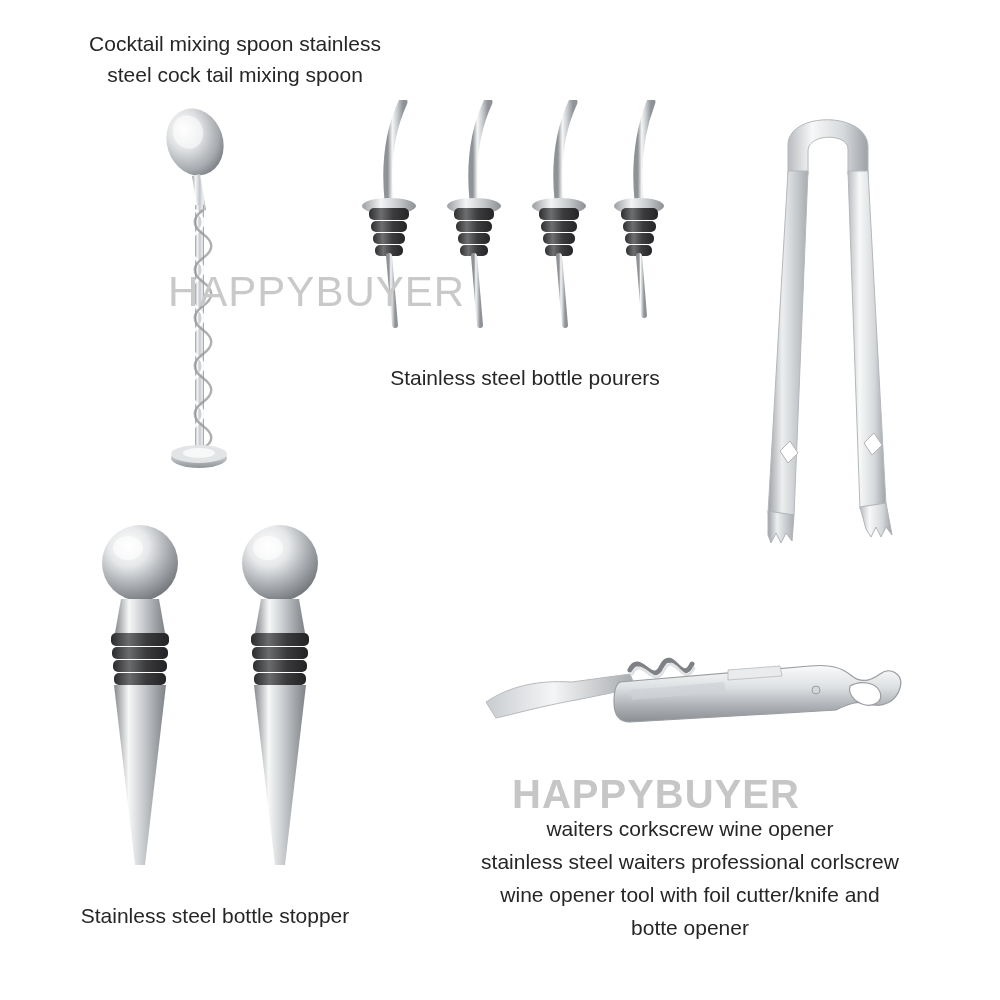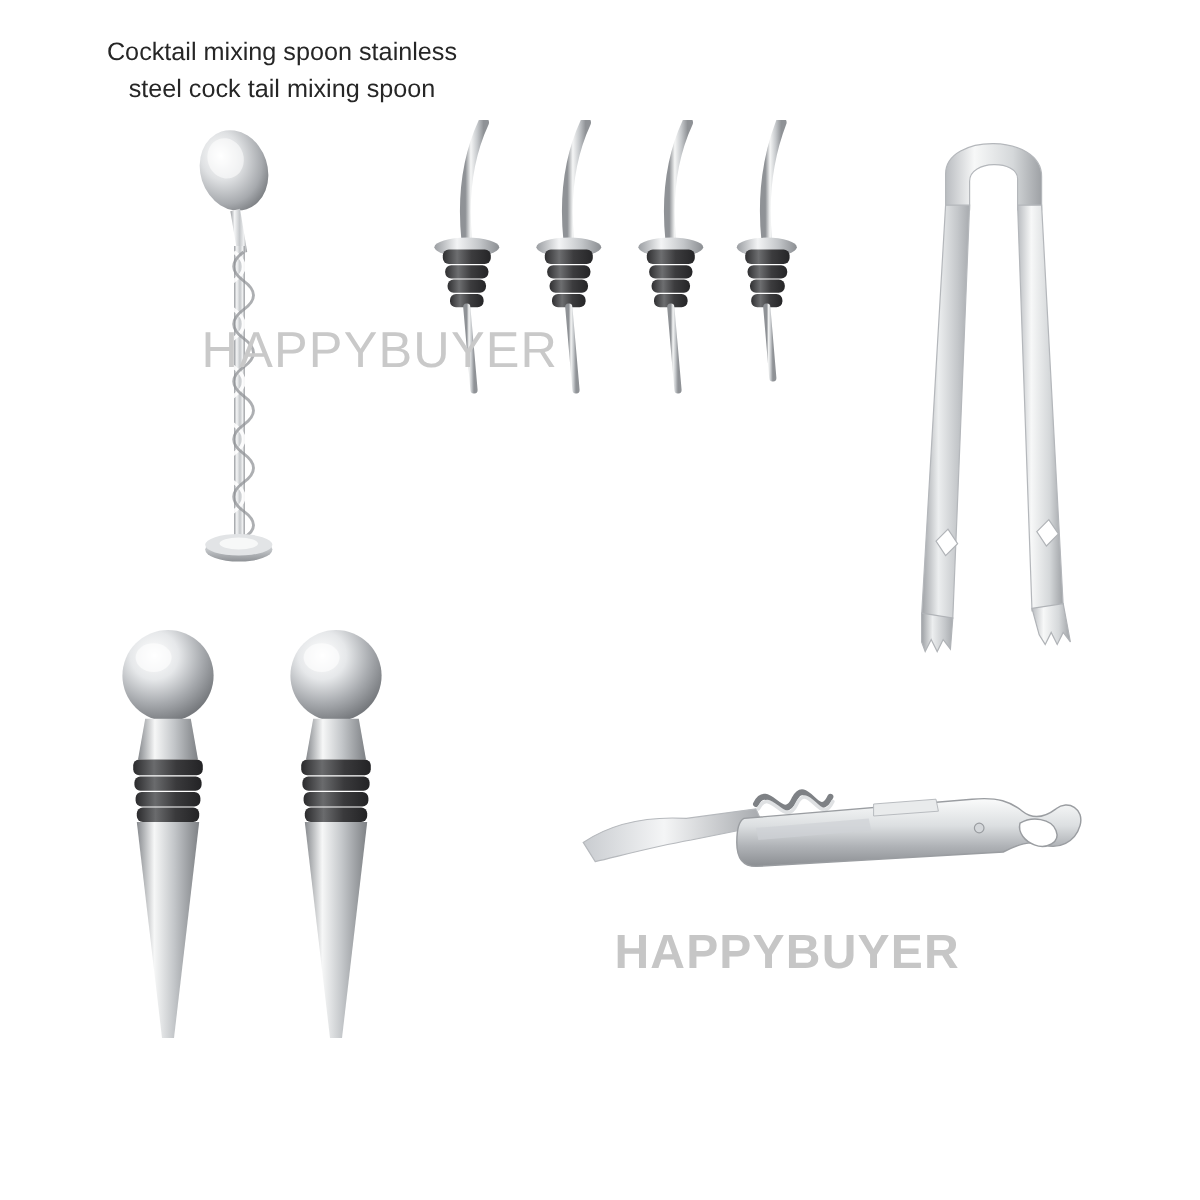--- a/index.html
+++ b/index.html
@@ -282,21 +282,27 @@
 
       <circle cx="336" cy="60" r="4" fill="#d4d7da" stroke="#9a9da1" stroke-width="1"></circle>
 
       <path d="M150 60 L244 52 L246 62 L152 70 Z" fill="#cfd2d5" opacity="0.7"></path>
     </svg>
   </div>
 
   <div class="caption" id="cap-spoon">Cocktail mixing spoon stainless
 steel cock tail mixing spoon</div>
 
-
-
-
+  <div class="caption" id="cap-pourers">Stainless steel bottle pourers</div>
+
+
+  <div class="caption" id="cap-stopper">Stainless steel bottle stopper</div>
+
+  <div class="caption" id="cap-corkscrew">waiters corkscrew wine opener
+stainless steel waiters professional corlscrew
+wine opener tool with foil cutter/knife and
+botte opener</div>
 
   <div class="watermark" id="wm-1">HAPPYBUYER</div>
 
   <div class="watermark" id="wm-2">HAPPYBUYER</div>
 
 </div>
 
 </body></html>

